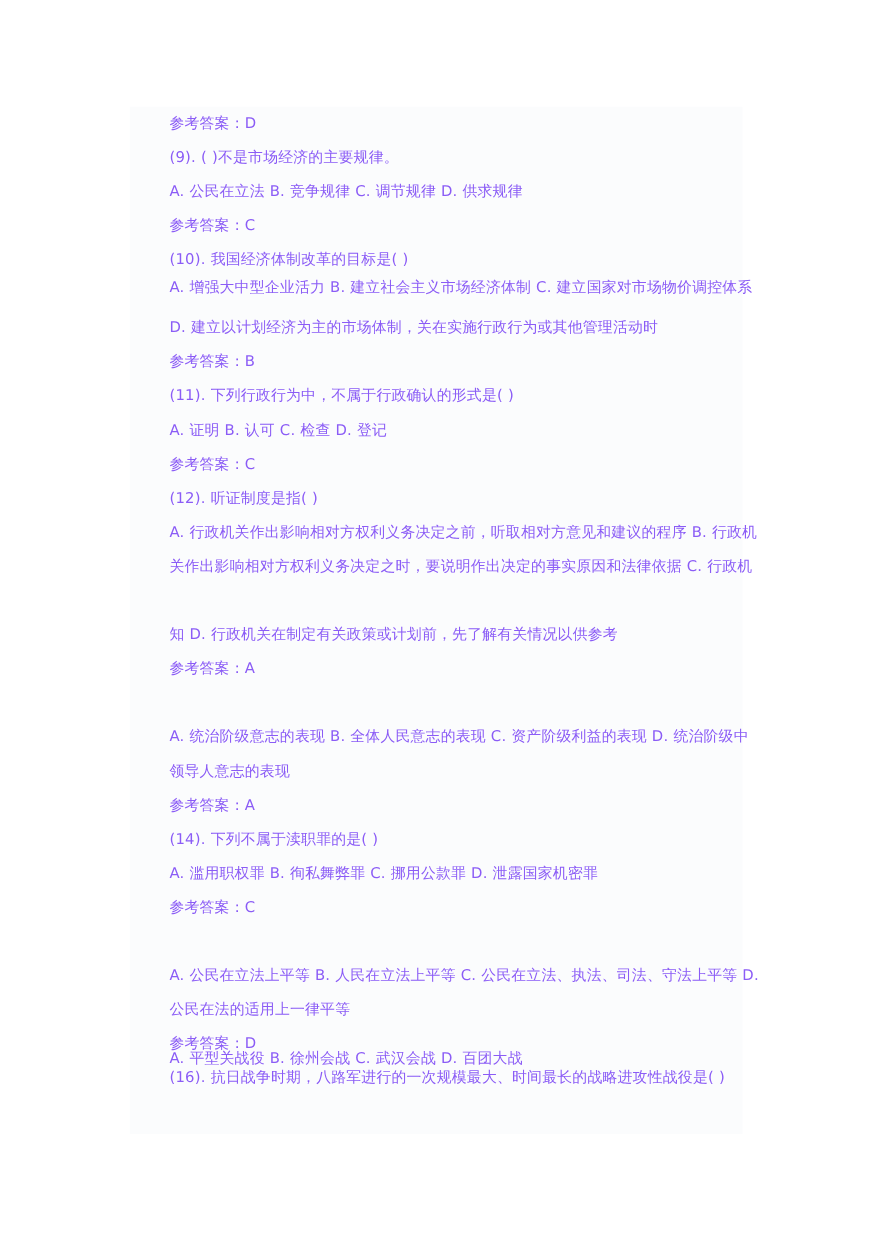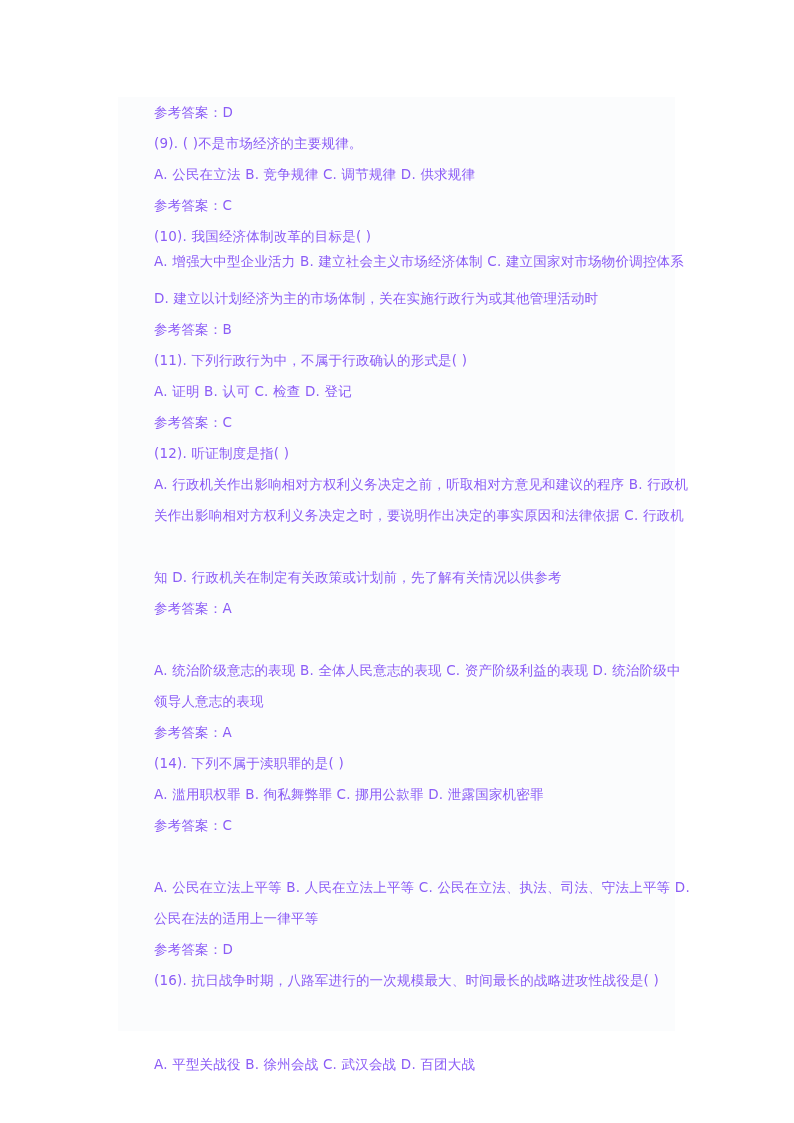--- a/index.html
+++ b/index.html
@@ -57,14 +57,14 @@
   <div class="line" style="top:558px">A. 统治阶级意志的表现 B. 全体人民意志的表现 C. 资产阶级利益的表现 D. 统治阶级中</div>
   <div class="line" style="top:589px">领导人意志的表现</div>
   <div class="line" style="top:620px">参考答案：A</div>
   <div class="line" style="top:651px">(14). 下列不属于渎职罪的是(  )</div>
   <div class="line" style="top:682px">A. 滥用职权罪 B. 徇私舞弊罪 C. 挪用公款罪 D. 泄露国家机密罪</div>
   <div class="line" style="top:713px">参考答案：C</div>
   <div class="line" style="top:775px">A. 公民在立法上平等 B. 人民在立法上平等 C. 公民在立法、执法、司法、守法上平等 D.</div>
   <div class="line" style="top:806px"> 公民在法的适用上一律平等</div>
   <div class="line" style="top:837px">参考答案：D</div>
   <div class="line" style="top:868px">(16). 抗日战争时期，八路军进行的一次规模最大、时间最长的战略进攻性战役是(  )</div>
-  <div class="line" style="top:952px">A. 平型关战役 B. 徐州会战 C. 武汉会战 D. 百团大战</div>
+  <div class="line" style="top:850px">A. 平型关战役 B. 徐州会战 C. 武汉会战 D. 百团大战</div>
 </div>
 
 </body></html>

